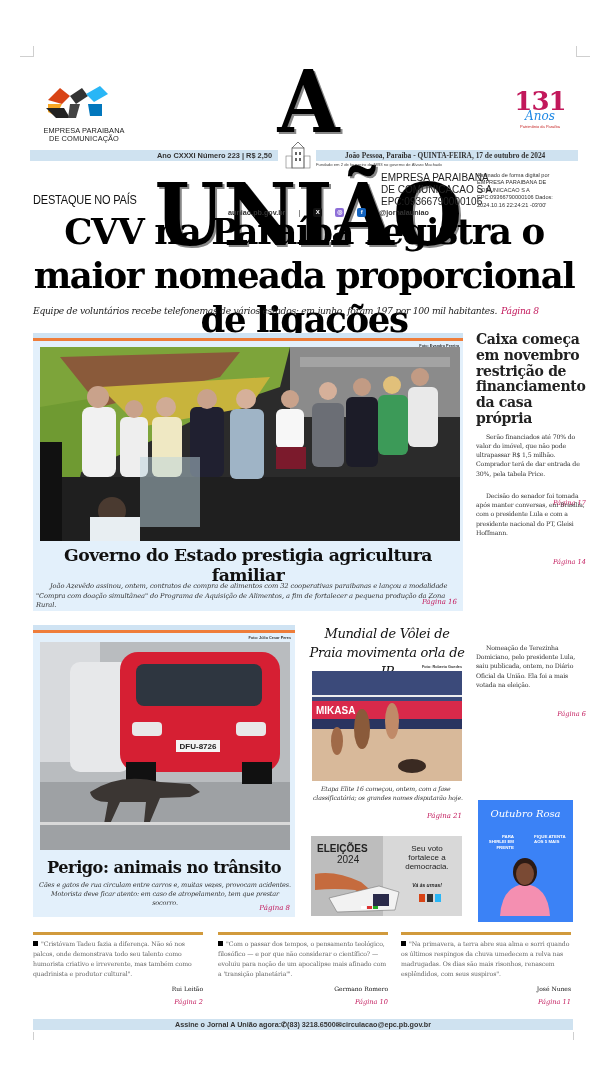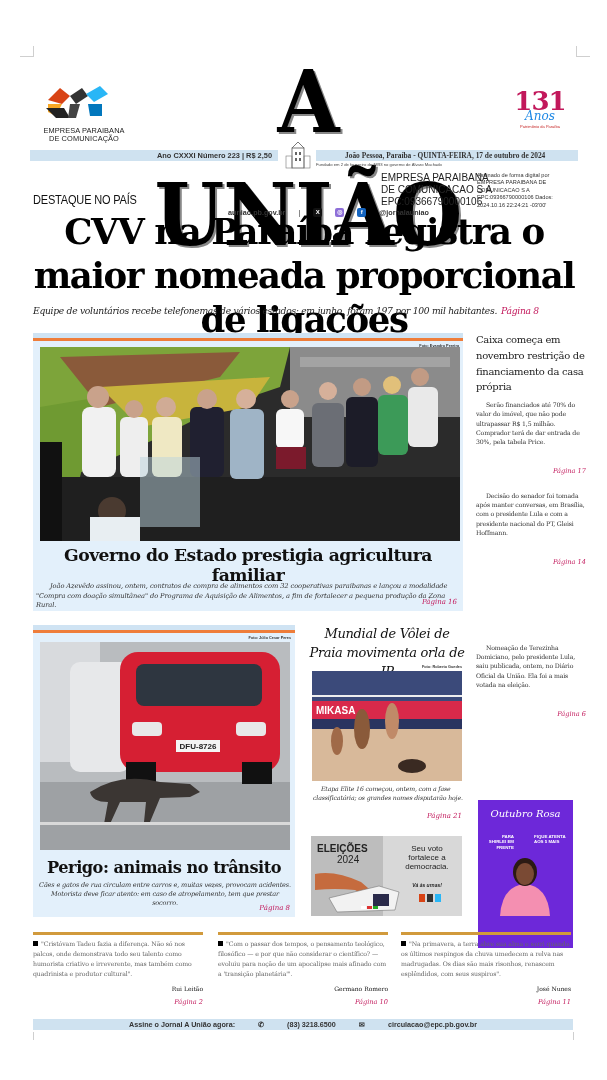--- a/index.html
+++ b/index.html
@@ -46,41 +46,41 @@
   .f1-title { left: 33px; top: 545px; width: 430px; text-align: center; font-family: "DejaVu Serif", serif; font-weight: bold; font-size: 17.2px; letter-spacing: -0.5px; color: #111; }
   .f1-body { left: 36px; top: 570px; width: 424px; font-family: "DejaVu Serif", serif; font-style: italic; font-size: 6.7px; line-height: 9.6px; color: #333; text-indent: 14px; letter-spacing: -0.1px; margin-top: 12px; }
   .pg-right { font-family: "DejaVu Serif", serif; font-style: italic; font-size: 7px; color: #c2185b; text-align: right; }
 
   .feature2 { left: 33px; top: 625px; width: 262px; height: 292px; }
   .f2-title { left: 33px; top: 858px; width: 262px; text-align: center; font-family: "DejaVu Serif", serif; font-weight: bold; font-size: 16.2px; letter-spacing: -0.5px; color: #111; }
   .f2-body { left: 38px; top: 881px; width: 254px; font-family: "DejaVu Serif", serif; font-style: italic; font-size: 6.5px; line-height: 9px; color: #333; text-align: center; letter-spacing: -0.15px; }
 
   
   .side-item { left: 476px; width: 110px; }
-  .side-title { font-family: "DejaVu Serif", serif; font-size: 10px; line-height: 15.8px; color: #222; letter-spacing: -0.3px; }
+  .side-title { font-family: "DejaVu Serif", serif; font-size: 14px; line-height: 15.8px; color: #222; letter-spacing: -0.3px; font-weight: bold; }
   .side-body { font-family: "DejaVu Serif", serif; font-size: 6.2px; line-height: 9.2px; color: #333; text-indent: 10px; margin-top: 5px; letter-spacing: -0.15px; }
   .side-pg { font-family: "DejaVu Serif", serif; font-style: italic; font-size: 6.6px; color: #c2185b; text-align: right; margin-top: 21px; }
 
   
   .volei-title { left: 306px; top: 624px; width: 162px; text-align: center; font-family: "DejaVu Serif", serif; font-style: italic; font-size: 13px; line-height: 19px; color: #111; letter-spacing: -0.3px; }
   .volei-body { left: 313px; top: 784px; width: 152px; font-family: "DejaVu Serif", serif; font-style: italic; font-size: 6.2px; line-height: 9px; color: #333; text-indent: 8px; letter-spacing: -0.15px; }
 
   
   .ad-eleicoes { left: 311px; top: 836px; width: 151px; height: 80px; background: #d8d8d8; }
-  .ad-rosa { left: 478px; top: 800px; width: 95px; height: 148px; background: #6d28d9; }
+  .ad-rosa { left: 478px; top: 800px; width: 95px; height: 122px; background: #3b82f6; }
 
   
   .op { width: 170px; }
   .op-bar { height: 3px; background: #d19a3c; }
   .op-quote { font-family: "DejaVu Serif", serif; font-size: 6.2px; line-height: 10px; color: #666; margin-top: 4px; letter-spacing: -0.1px; }
   .op-quote .sq { display: inline-block; width: 5px; height: 5px; background: #000; margin-right: 3px; vertical-align: 0px; }
   .op-author { font-family: "DejaVu Serif", serif; font-size: 6px; color: #111; text-align: right; margin-top: 6px; }
   .op-pg { font-family: "DejaVu Serif", serif; font-style: italic; font-size: 6.6px; color: #c2185b; text-align: right; margin-top: 6px; }
 
-  .subscribe { left: 33px; top: 1019px; width: 540px; height: 11px; background: #cfe2f0; font-family: "Liberation Sans", sans-serif; font-size: 7.2px; line-height: 11px; color: #333; font-weight: bold; display: flex; justify-content: center; gap: 23px; }
+  .subscribe { left: 33px; top: 1019px; width: 540px; height: 11px; background: #cfe2f0; font-family: "Liberation Sans", sans-serif; font-size: 7.2px; line-height: 11px; color: #333; font-weight: bold; display: flex; justify-content: center; gap: 0; }
 </style>
 </head>
 <body>
 
 <div class="crop" style="left:20px;top:56px;width:14px;height:1px;"></div>
 <div class="crop" style="left:33px;top:46px;width:1px;height:10px;"></div>
 <div class="crop" style="left:576px;top:56px;width:14px;height:1px;"></div>
 <div class="crop" style="left:576px;top:46px;width:1px;height:10px;"></div>
 
 <div class="abs epc-logo">

